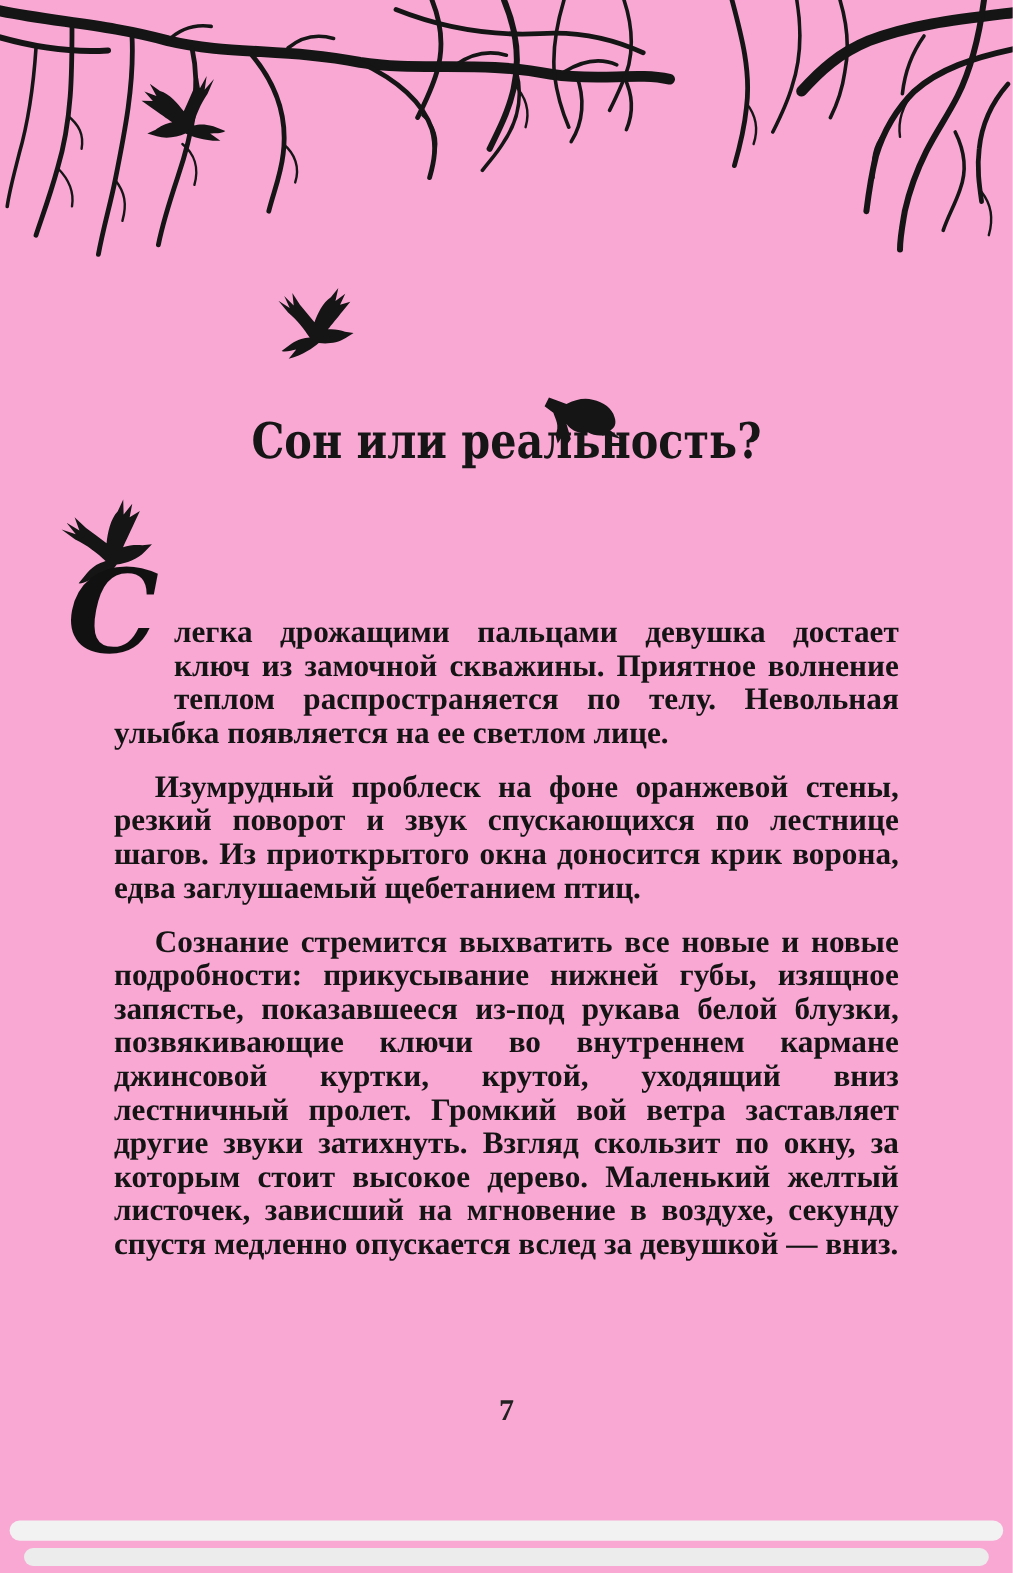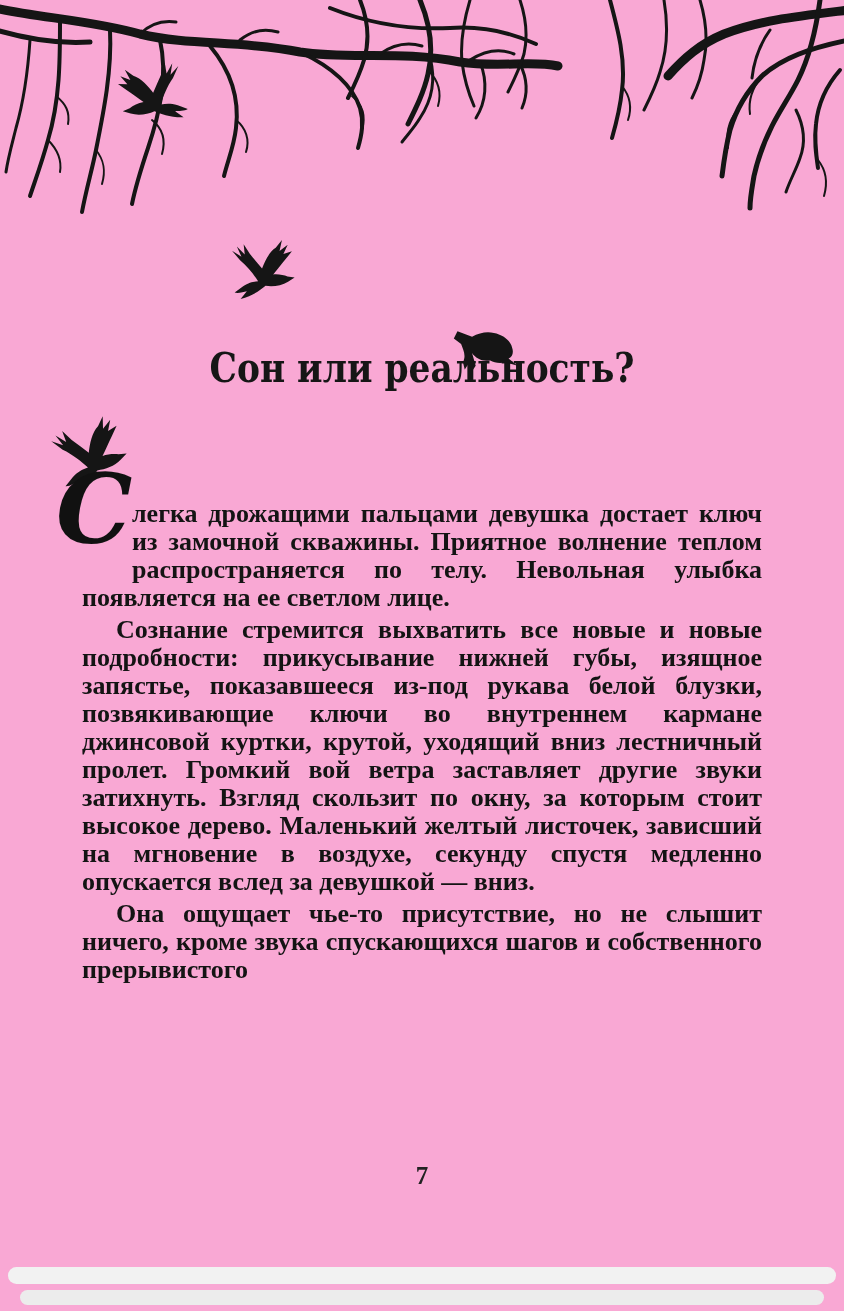--- a/index.html
+++ b/index.html
@@ -28,21 +28,21 @@
     white-space:nowrap;
   }
   .body-text{
     position:absolute;
     left:78px;top:496px;width:688px;
     font-size:26px;
     line-height:28px;
     text-align:justify;
     color:#141414;
   }
-  .body-text p{margin:4px;text-indent:34px;}
+  .body-text p{margin:17px;text-indent:34px;}
   .body-text p.first{text-indent:0;}
   .dropcap-space{float:left;width:50px;height:58px;}
   .dropcap{
     position:absolute;
     left:56px;top:462px;
     font-family:"DejaVu Serif", serif;
     font-style:italic;
     font-size:96px;
     line-height:96px;
     color:#111;
@@ -135,22 +135,22 @@
   <div class="crow" style="left:48px;top:418px;transform:rotate(-20deg);">
     <svg width="98" height="80" viewBox="0 0 100 80">
       <path fill="#151515" d="M46 52 C40 56 30 62 16 64 L24 56 C20 56 14 58 10 56 L20 50 C28 46 32 46 38 46 C34 38 28 28 20 20 L12 8 L22 16 L18 4 L26 14 L26 2 L32 14 C36 20 40 26 44 32 C48 24 54 14 62 10 L70 2 L66 14 L76 8 L70 18 L80 16 L72 24 C66 30 60 36 56 40 C62 40 68 42 72 44 L80 46 L72 50 C64 54 54 54 46 52 Z"></path>
     </svg>
   </div>
 
   <div class="dropcap">С</div>
 
   <div class="body-text">
     <p class="first"><span class="dropcap-space"></span><span>легка дрожащими пальцами девушка достает ключ из замочной скважины. Приятное волнение теплом распространяется по телу. Невольная улыбка появляется на ее светлом лице.</span></p>
+    <p>Изумрудный проблеск на фоне оранжевой стены, резкий поворот и звук спускающихся по лестнице шагов. Из приоткрытого окна доносится крик ворона, едва заглушаемый щебетанием птиц.</p>
     <p>Сознание стремится выхватить все новые и новые подробности: прикусывание нижней губы, изящное запястье, показавшееся из-под рукава белой блузки, позвякивающие ключи во внутреннем кармане джинсовой куртки, крутой, уходящий вниз лестничный пролет. Громкий вой ветра заставляет другие звуки затихнуть. Взгляд скользит по окну, за которым стоит высокое дерево. Маленький желтый листочек, зависший на мгновение в воздухе, секунду спустя медленно опускается вслед за девушкой — вниз.</p>
-    <p>Она ощущает чье-то присутствие, но не слышит ничего, кроме звука спускающихся шагов и собственного прерывистого</p>
   </div>
 
   <div class="page-number">7</div>
 
   <div class="page-stack-bar bar-1"></div>
   <div class="page-stack-bar bar-2"></div>
 
 </div>
 
 </body></html>

